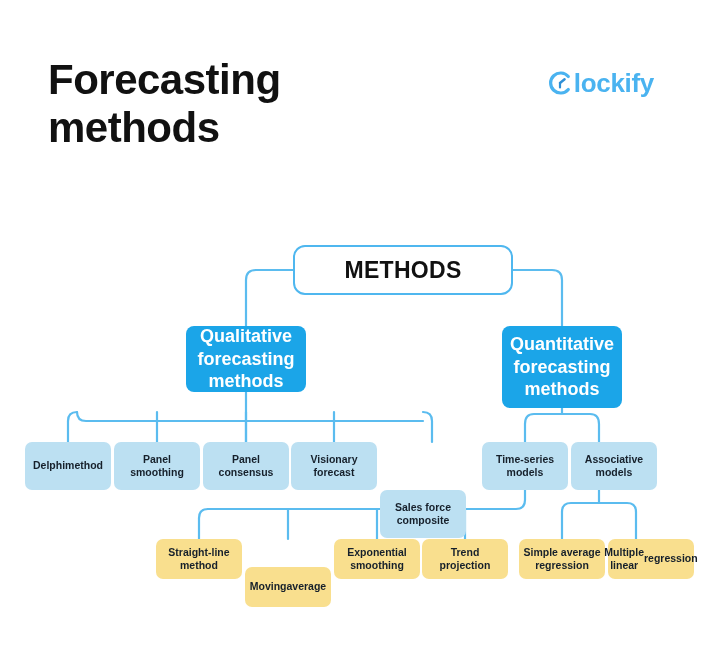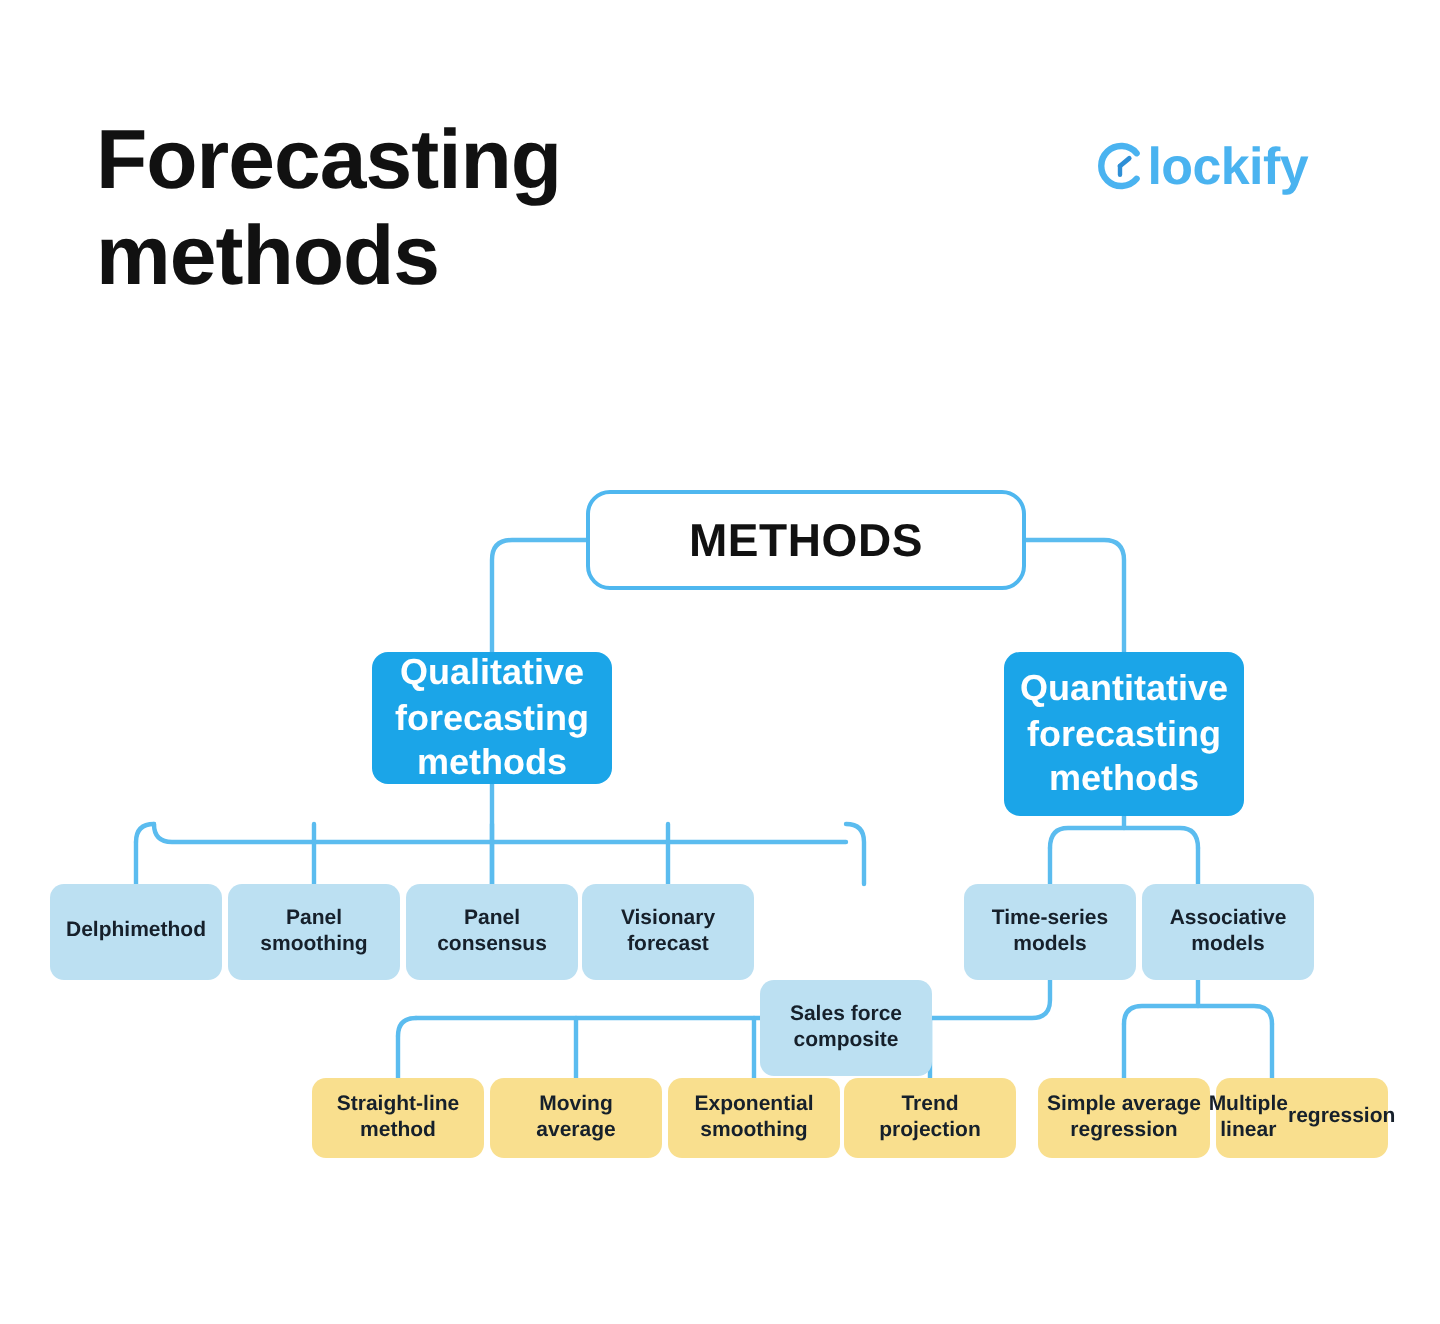--- a/index.html
+++ b/index.html
@@ -224,21 +224,21 @@
   <div class="node node-leaf" style="left:571px; top:442px; width:86px; height:48px; flex-direction:column;">
     <span>Associative</span>
     <span>models</span>
   </div>
 
   <div class="node node-yellow" style="left:156px; top:539px; width:86px; height:40px; flex-direction:column;">
     <span>Straight-line</span>
     <span>method</span>
   </div>
 
-  <div class="node node-yellow" style="left:245px; top:539px; width:86px; height:40px; flex-direction:column;">
+  <div class="node node-yellow" style="left:245px; top:567px; width:86px; height:40px; flex-direction:row;">
     <span>Moving</span>
     <span>average</span>
   </div>
 
   <div class="node node-yellow" style="left:422px; top:539px; width:86px; height:40px; flex-direction:column;">
     <span>Trend</span>
     <span>projection</span>
   </div>
 
   <div class="node node-yellow" style="left:334px; top:539px; width:86px; height:40px; flex-direction:column;">

